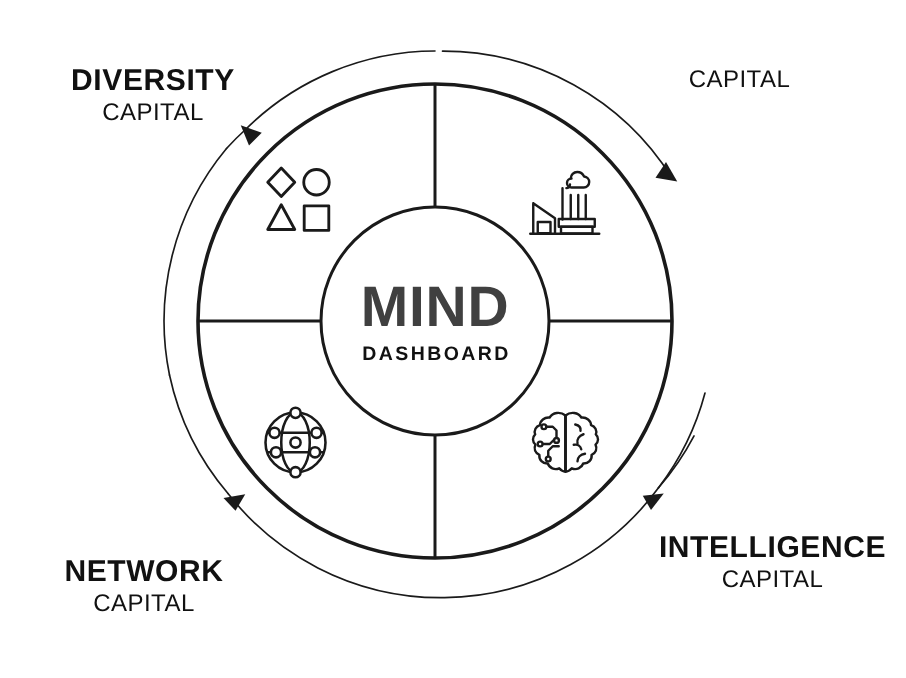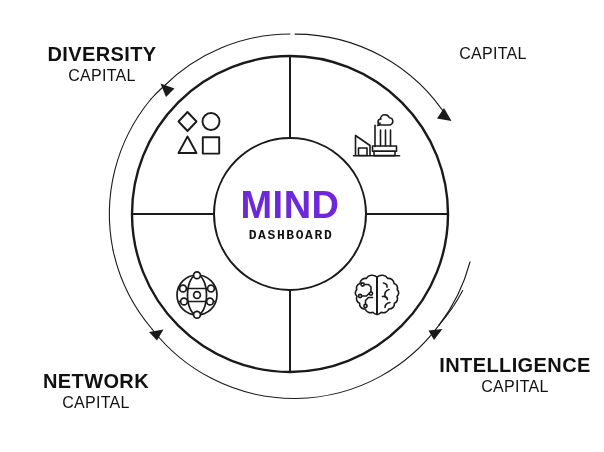--- a/index.html
+++ b/index.html
@@ -61,33 +61,32 @@
     left: 214px;
     top: 186px;
     width: 152px;
     text-align: center;
   }
   #center-title {
     font-size: 38px;
     font-weight: bold;
     letter-spacing: 0.5px;
     line-height: 1;
-    color: #6d28d9;
+    color: #404040;
     display: block;
   }
   #center-sub {
     font-size: 13px;
     font-weight: bold;
     letter-spacing: 1.6px;
     line-height: 1;
     color: #111111;
     display: block;
     margin-top: 5px;
     margin-left: 2px;
-    font-family: Liberation Mono, monospace;
   }
 </style>
 </head>
 <body>
 
 <div id="diagram-root">
 
   <svg class="canvas" viewBox="0 0 604 452" xmlns="http://www.w3.org/2000/svg">
 
     <g fill="none" stroke="#1a1a1a" stroke-width="1.1" stroke-linecap="round">

